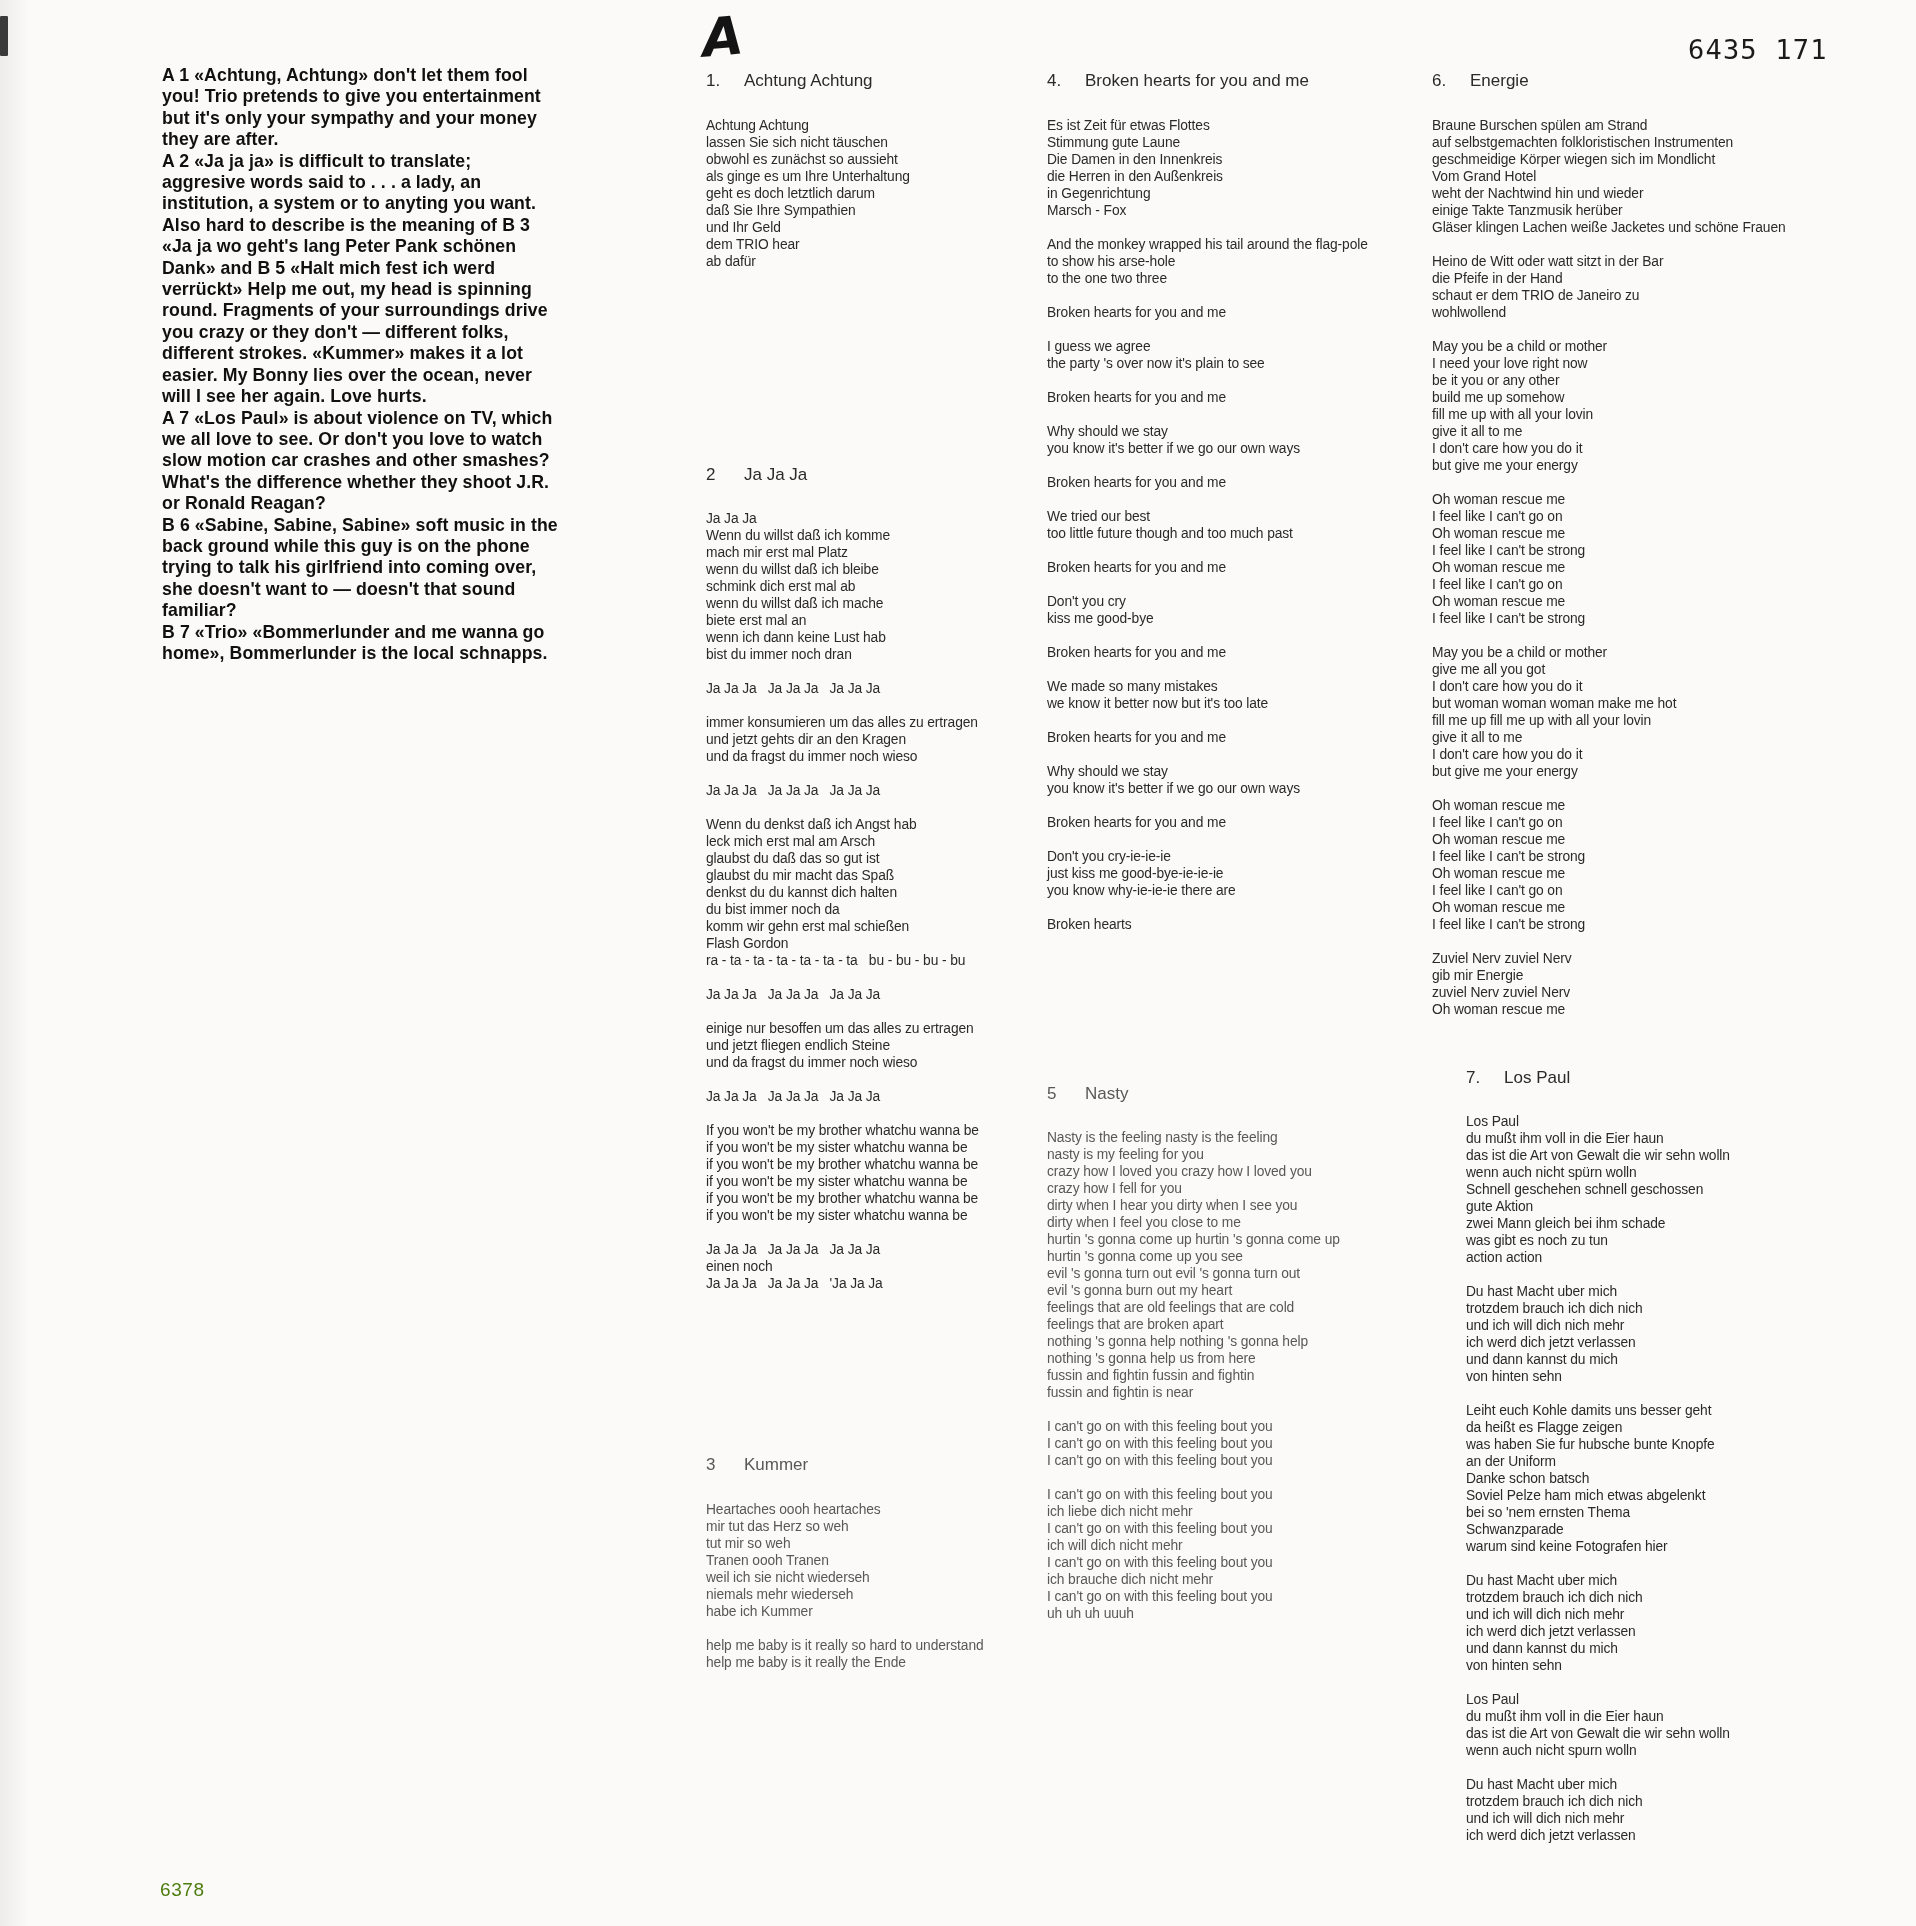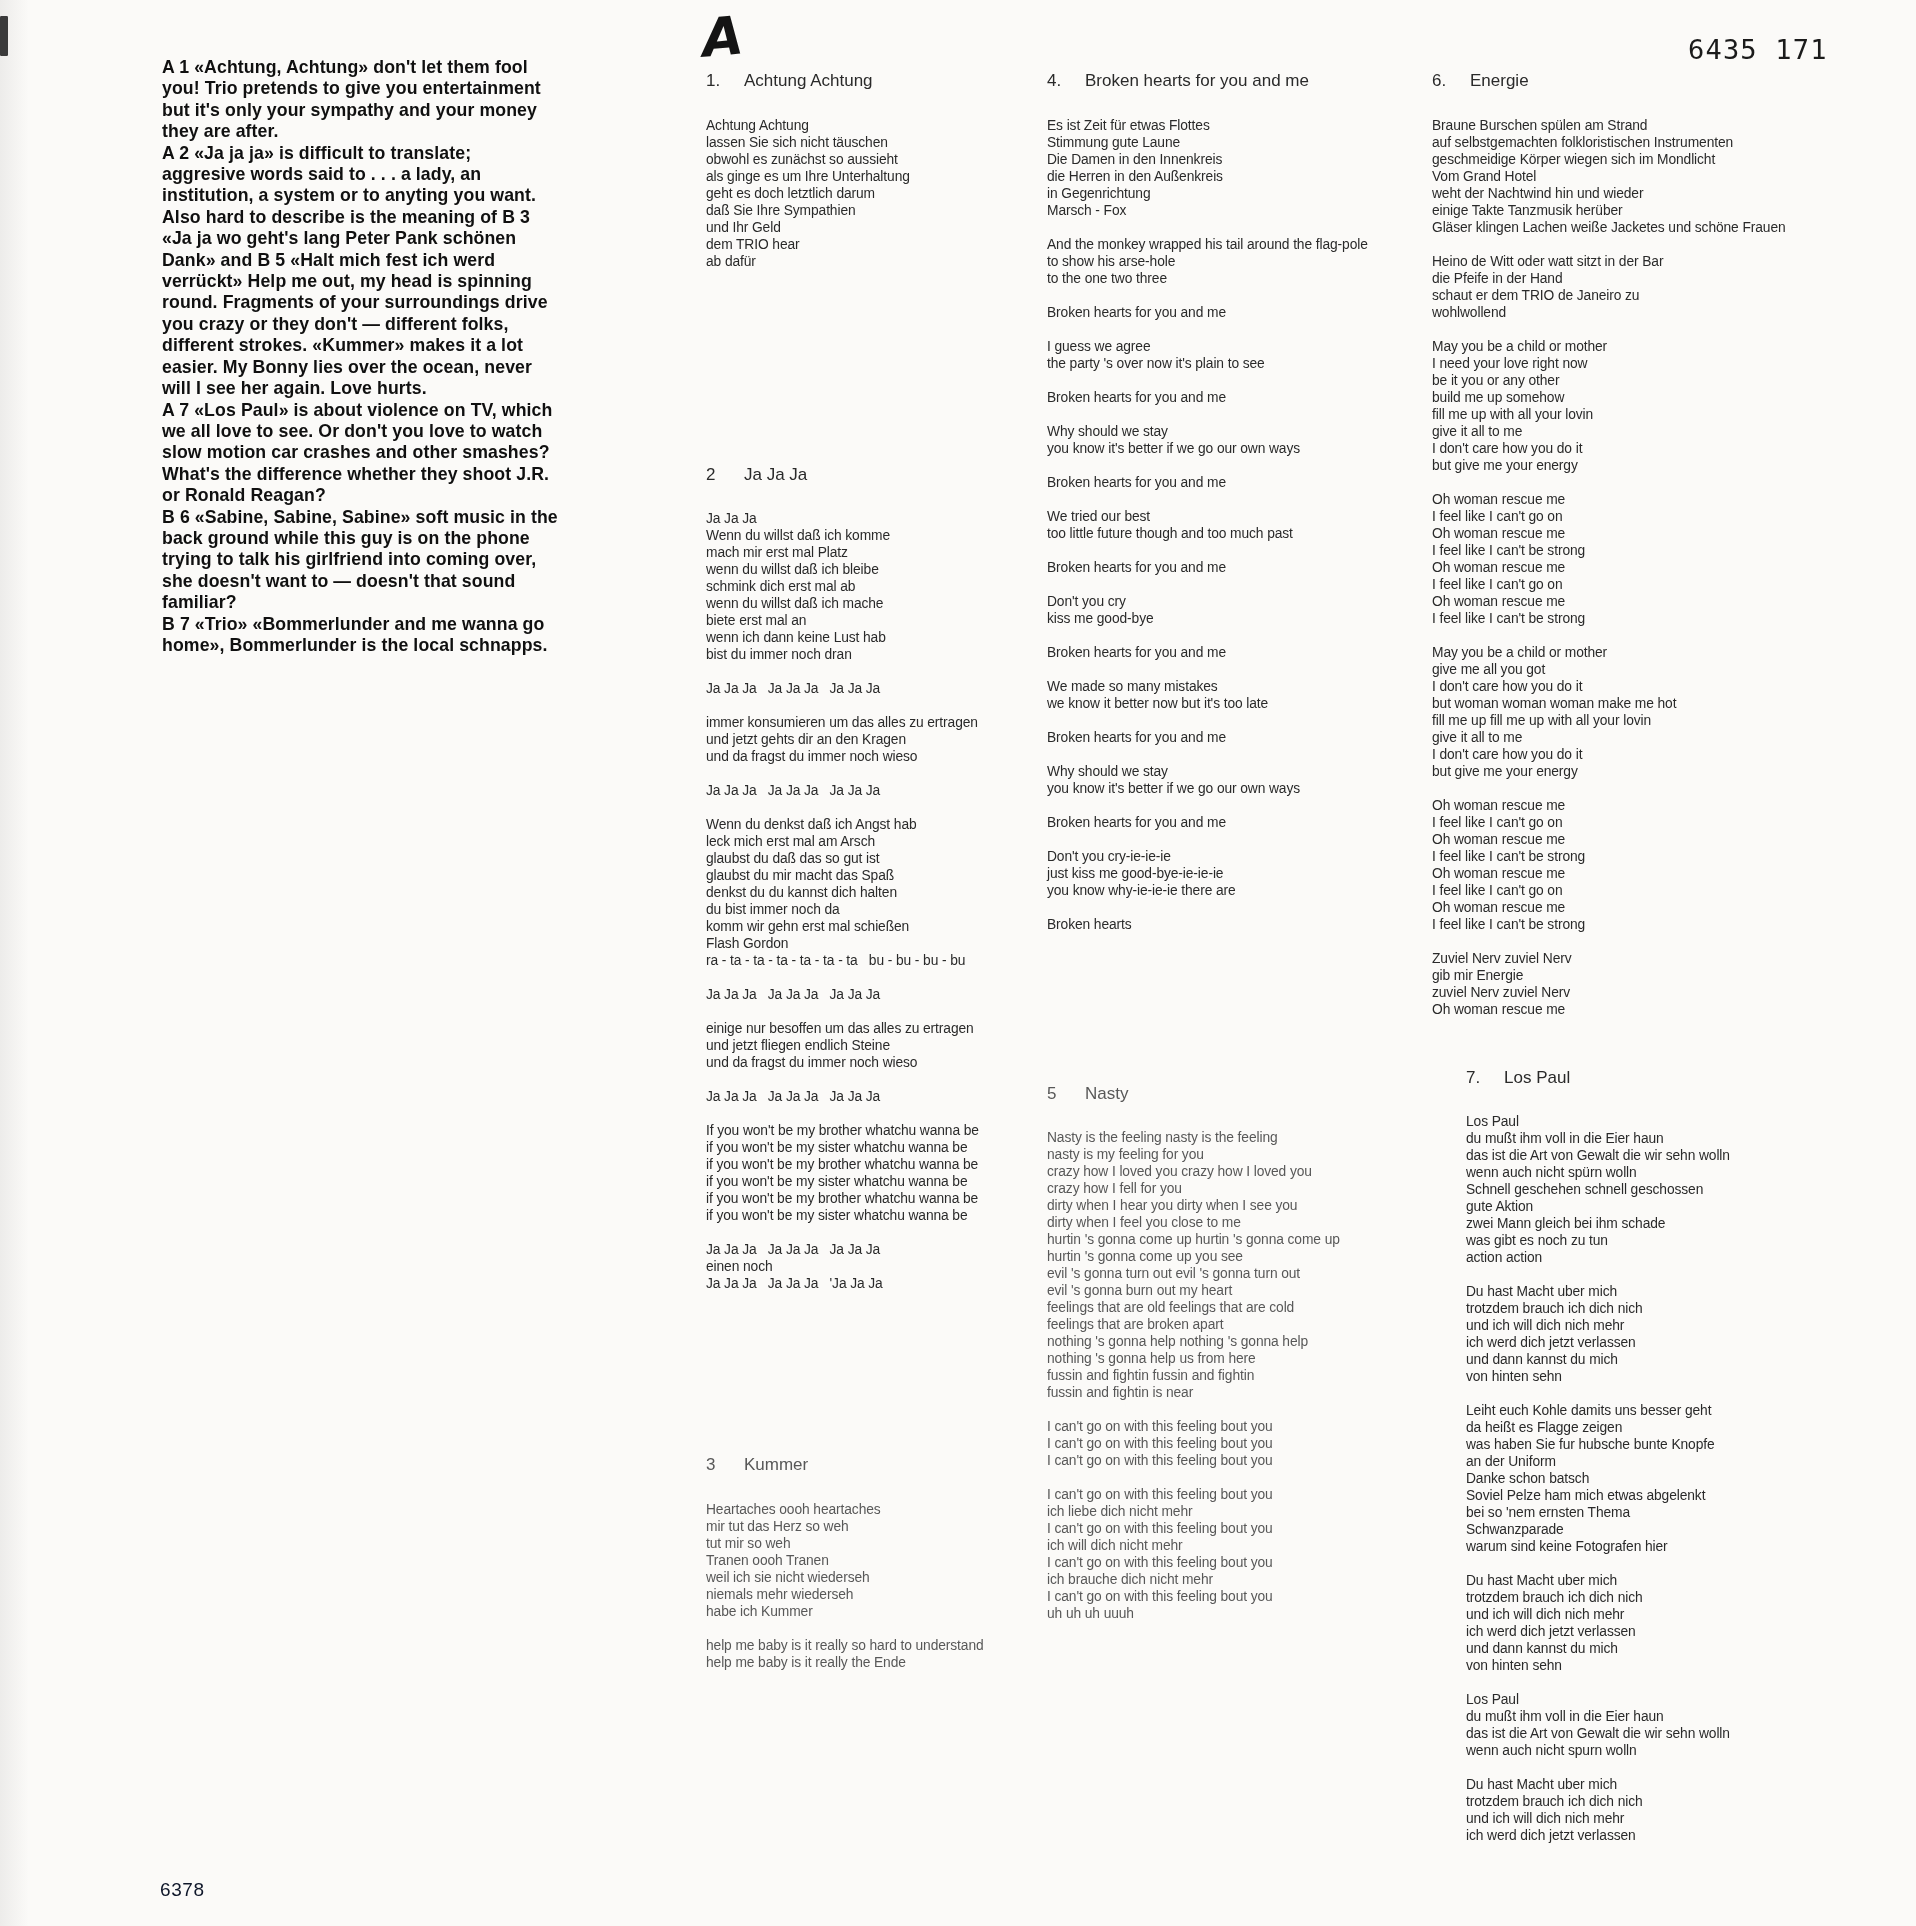--- a/index.html
+++ b/index.html
@@ -15,21 +15,21 @@
   #edge-shadow{
     position:absolute;left:0;top:0;width:29px;height:100%;
     background:linear-gradient(to right, rgba(110,110,110,0.10), rgba(0,0,0,0));
   }
   #corner-mark{
     position:absolute;left:0;top:16px;width:8px;height:40px;
     background:#3a3a3a;border-radius:1.2px;
   }
   
   #intro{
-    position:absolute;left:162px;top:57px;width:396px;
+    position:absolute;left:162px;top:65px;width:396px;
     font-size:17.7px;line-height:21.4px;font-weight:bold;color:#101010;
     letter-spacing:0.1px;
   }
   .intro-p{margin:0;}
   .mk{font-weight:bold;}
   
   #side-letter{
     position:absolute;left:702px;top:6.1px;
     font-family:"DejaVu Sans", sans-serif;
     font-size:53px;font-weight:bold;font-style:italic;
@@ -52,21 +52,21 @@
   .line{font-size:13.8px;line-height:17px;white-space:pre-wrap;letter-spacing:-0.1px;}
   .song{color:#2a2a2a;}
   .song-jajaja{margin-top:196px;}
   .song-kummer{margin-top:164px;}
   .song-nasty{margin-top:152px;}
   .song-lospaul{margin-top:51px;margin-left:34px;}
   .song-kummer,.song-nasty{color:#585858;}
   
   #footer-code{
     position:absolute;left:160px;top:1879px;
-    font-size:19px;color:#0f172a;letter-spacing:0.6px;
+    font-size:19px;color:#4d7c0f;letter-spacing:0.6px;
   }
 </style>
 </head>
 <body>
 
 <div id="edge-shadow"></div>
 <div id="corner-mark"></div>
 
 <div id="intro">
     <p class="intro-p"><span class="mk">A 1</span><span> «Achtung, Achtung» don't let them fool you! Trio pretends to give you entertainment but it's only your sympathy and your money they are after.</span></p>

